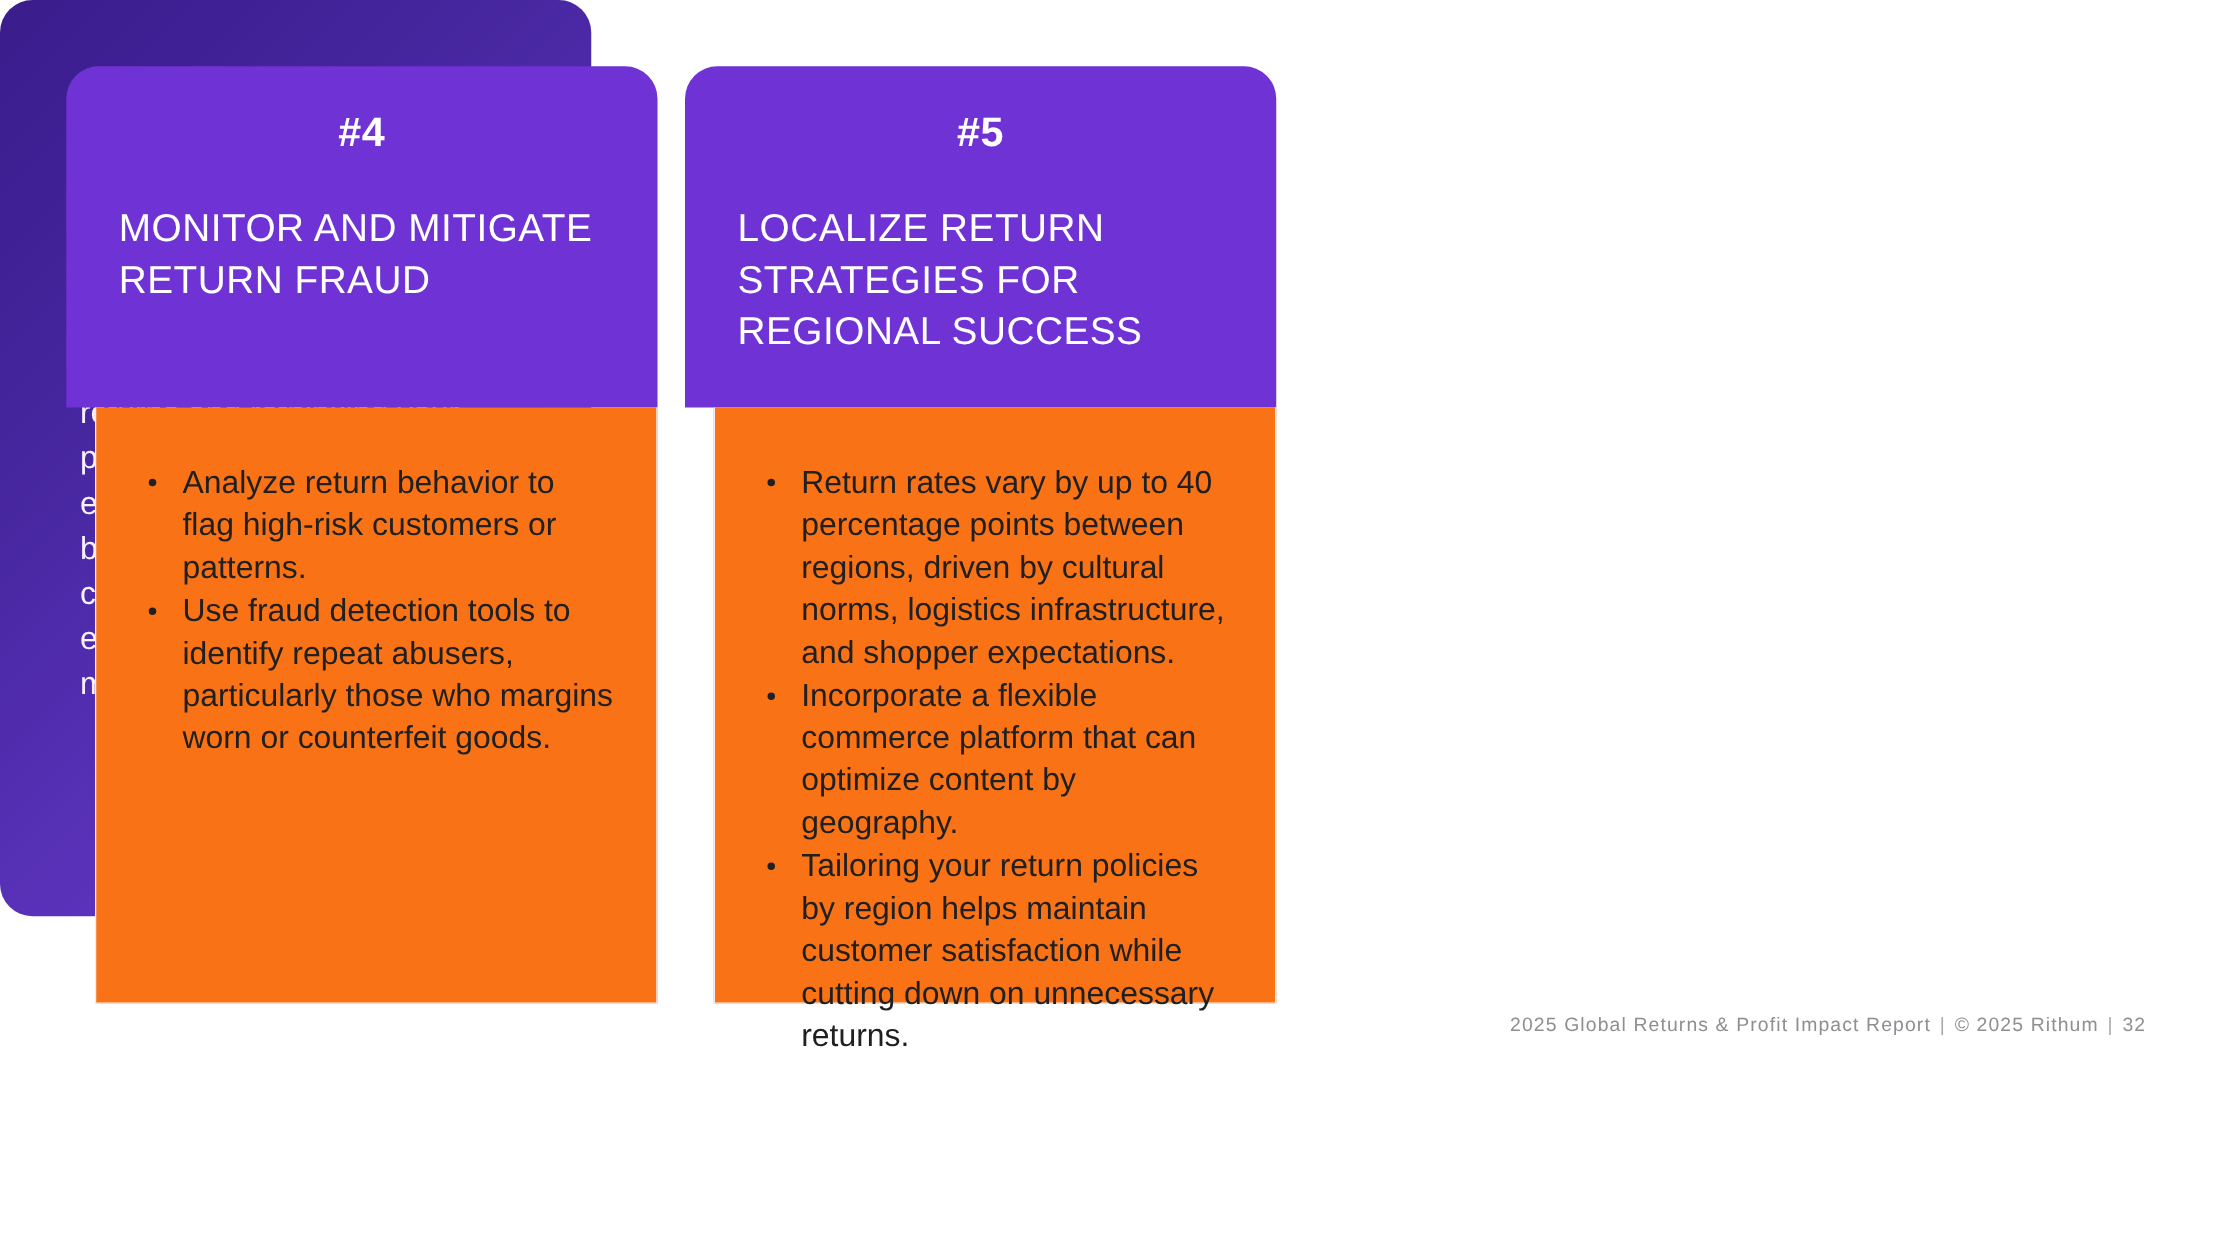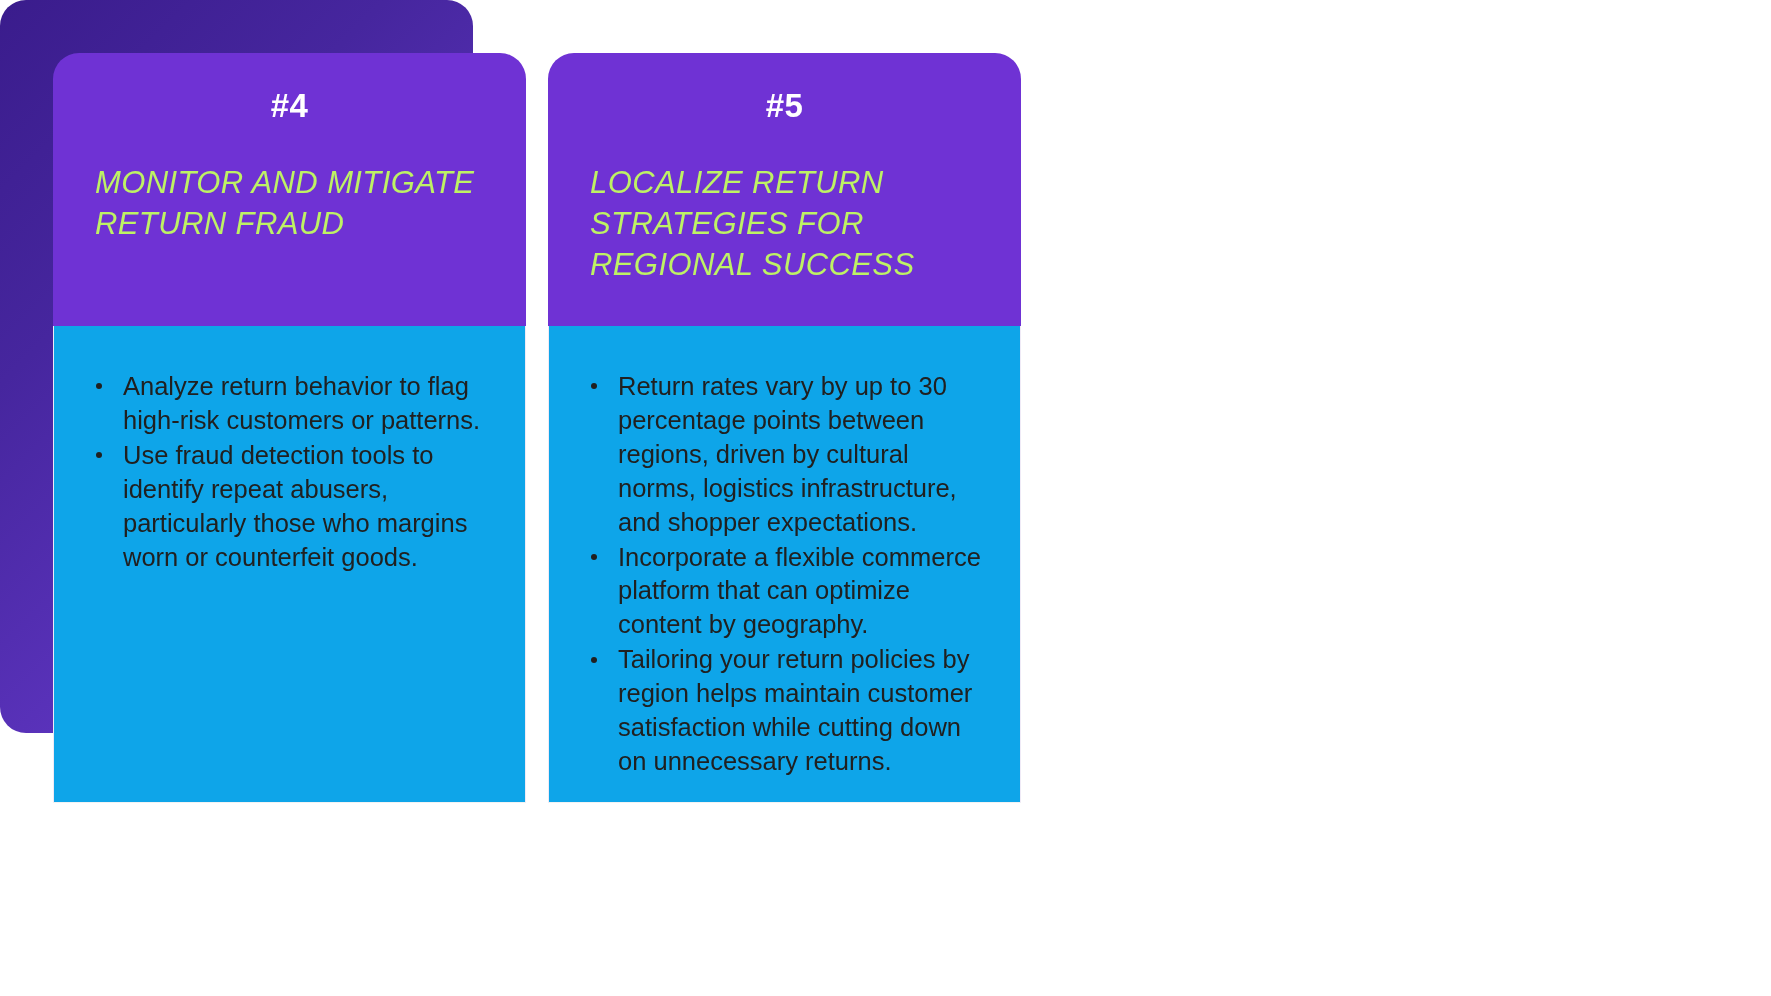--- a/index.html
+++ b/index.html
@@ -40,37 +40,37 @@
     color: #ffffff;
     font-weight: bold;
     font-size: 33px;
     text-align: center;
     letter-spacing: 0.5px;
     line-height: 1;
     margin: 0 0 40px 0;
   }
 
   .card-title {
-    color: #bef264;
+    color: #ffffff;
     font-size: 31px;
     line-height: 1.33;
     font-weight: 400;
     letter-spacing: 0.4px;
     margin: 0;
     text-transform: uppercase;
-    font-style: italic;
   }
 
   .card-body {
-    background: #0ea5e9;
+    background: #f97316;
     border-left: 1px solid #EFEAF6;
     border-right: 1px solid #EFEAF6;
     border-bottom: 1px solid #F2F2F3;
     box-sizing: border-box;
     padding: 44px 34px 28px 34px;
+    margin-left: 23px;
   }
 
   .bullets {
     list-style: none;
     margin: 0;
     padding: 0;
   }
 
   .bullets li {
     position: relative;
@@ -161,25 +161,28 @@
     </div>
   </div>
 
   <div class="card" id="card-two">
     <div class="card-header">
       <div class="card-number">#5</div>
       <div class="card-title">LOCALIZE RETURN STRATEGIES FOR REGIONAL SUCCESS</div>
     </div>
     <div class="card-body">
       <ul class="bullets">
-        <li><span class="dot"></span><span>Return rates vary by up to 30 percentage points between regions, driven by cultural norms, logistics infrastructure, and shopper expectations.</span></li>
+        <li><span class="dot"></span><span>Return rates vary by up to 40 percentage points between regions, driven by cultural norms, logistics infrastructure, and shopper expectations.</span></li>
         <li><span class="dot"></span><span>Incorporate a flexible commerce platform that can optimize content by geography.</span></li>
         <li><span class="dot"></span><span>Tailoring your return policies by region helps maintain customer satisfaction while cutting down on unnecessary returns.</span></li>
       </ul>
     </div>
   </div>
 
   <div id="card-three">
     <p class="closing-text">Returns aren’t going away—but they don’t have to be a revenue drain. By proactively addressing the root causes of returns and rethinking your policies with new consumer expectations in mind, you can better protect margins, boost customer satisfaction, and even stand out in a crowded market.</p>
   </div>
 
+  <div class="footer">
+    <span>2025 Global Returns &amp; Profit Impact Report</span><span class="sep">|</span><span>© 2025 Rithum</span><span class="sep">|</span><span>32</span>
+  </div>
 
 </div>
 
 </body></html>

